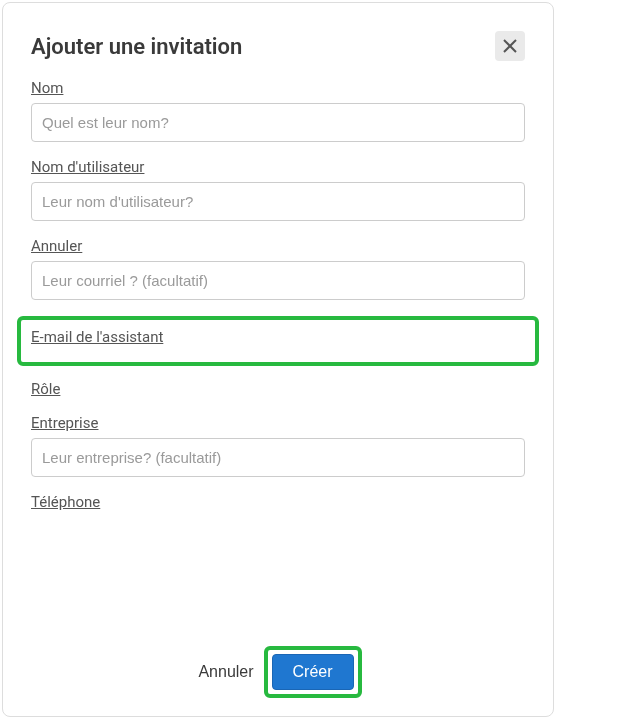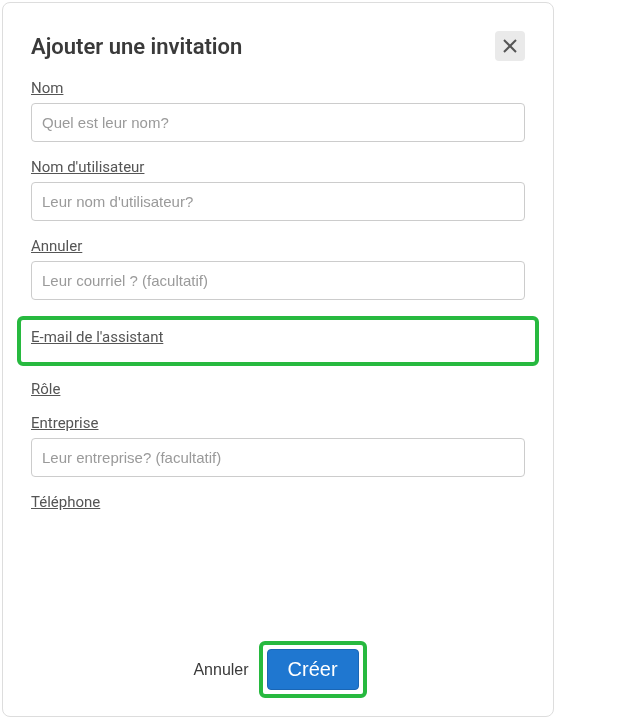--- a/index.html
+++ b/index.html
@@ -98,21 +98,21 @@
     .create-wrapper {
       border: 4px solid #27b93f;
       border-radius: 6px;
       padding: 4px;
     }
     .btn-create {
       background: #1f77d0;
       border: 1px solid #1a66b5;
       border-radius: 4px;
       color: #fff;
-      font-size: 20px;
+      font-size: 16px;
       padding: 8px 20px;
       cursor: pointer;
       font-weight: 400;
     }
   </style>
 </head>
 <body>
 
 <div class="modal">
   <div class="modal-header">

